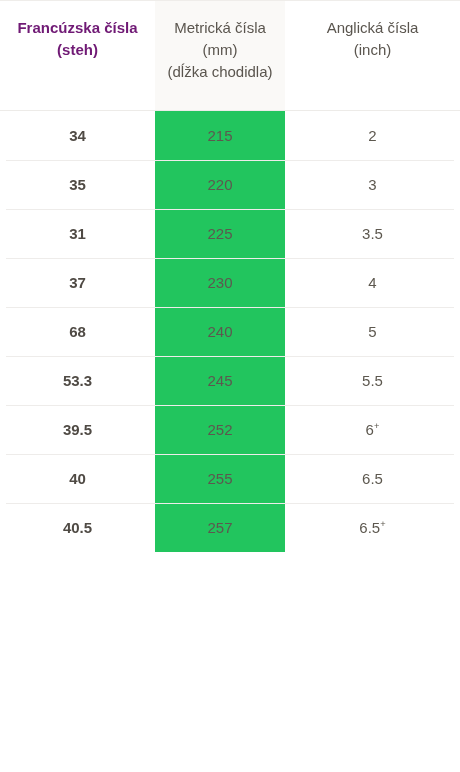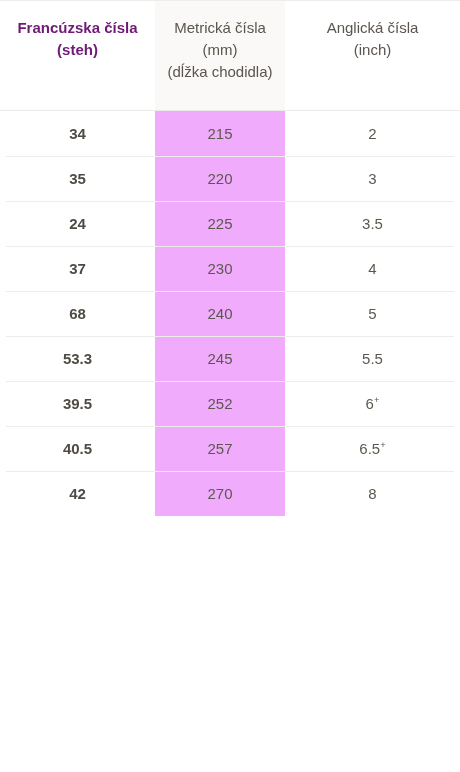--- a/index.html
+++ b/index.html
@@ -45,35 +45,35 @@
     color: #701a75;
     margin-top: 45px;
   }
   thead th.h-mm {
     background: #faf9f7;
   }
 
   
   tbody td {
     height: 45px;
-    padding: 2px 6px;
+    padding: 16px 6px;
     text-align: center;
     vertical-align: middle;
     font-size: 15px;
     color: #5d584f;
     background: #ffffff;
     box-sizing: border-box;
     position: relative;
   }
   tbody td.cell-fr {
     font-weight: bold;
     color: #4f4a44;
   }
   tbody td.cell-mm {
-    background: #f0abfc;
+    background: #22c55e;
   }
 
   
   tbody tr td::before {
     content: "";
     position: absolute;
     left: 0;
     right: 0;
     top: 0;
     height: 1px;
@@ -122,21 +122,21 @@
         <td class="cell-fr edge-l">34</td>
         <td class="cell-mm">215</td>
         <td class="cell-in edge-r"><span>2</span></td>
       </tr>
       <tr>
         <td class="cell-fr edge-l">35</td>
         <td class="cell-mm">220</td>
         <td class="cell-in edge-r"><span>3</span></td>
       </tr>
       <tr>
-        <td class="cell-fr edge-l">24</td>
+        <td class="cell-fr edge-l">31</td>
         <td class="cell-mm">225</td>
         <td class="cell-in edge-r"><span>3.5</span></td>
       </tr>
       <tr>
         <td class="cell-fr edge-l">37</td>
         <td class="cell-mm">230</td>
         <td class="cell-in edge-r"><span>4</span></td>
       </tr>
       <tr>
         <td class="cell-fr edge-l">68</td>
@@ -147,23 +147,23 @@
         <td class="cell-fr edge-l">53.3</td>
         <td class="cell-mm">245</td>
         <td class="cell-in edge-r"><span>5.5</span></td>
       </tr>
       <tr>
         <td class="cell-fr edge-l">39.5</td>
         <td class="cell-mm">252</td>
         <td class="cell-in edge-r"><span>6</span><sup>+</sup></td>
       </tr>
       <tr>
+        <td class="cell-fr edge-l">40</td>
+        <td class="cell-mm">255</td>
+        <td class="cell-in edge-r"><span>6.5</span></td>
+      </tr>
+      <tr>
         <td class="cell-fr edge-l">40.5</td>
         <td class="cell-mm">257</td>
         <td class="cell-in edge-r"><span>6.5</span><sup>+</sup></td>
-      </tr>
-      <tr>
-        <td class="cell-fr edge-l">42</td>
-        <td class="cell-mm">270</td>
-        <td class="cell-in edge-r"><span>8</span></td>
       </tr>
     </tbody>
 </table>
 
 </body></html>

